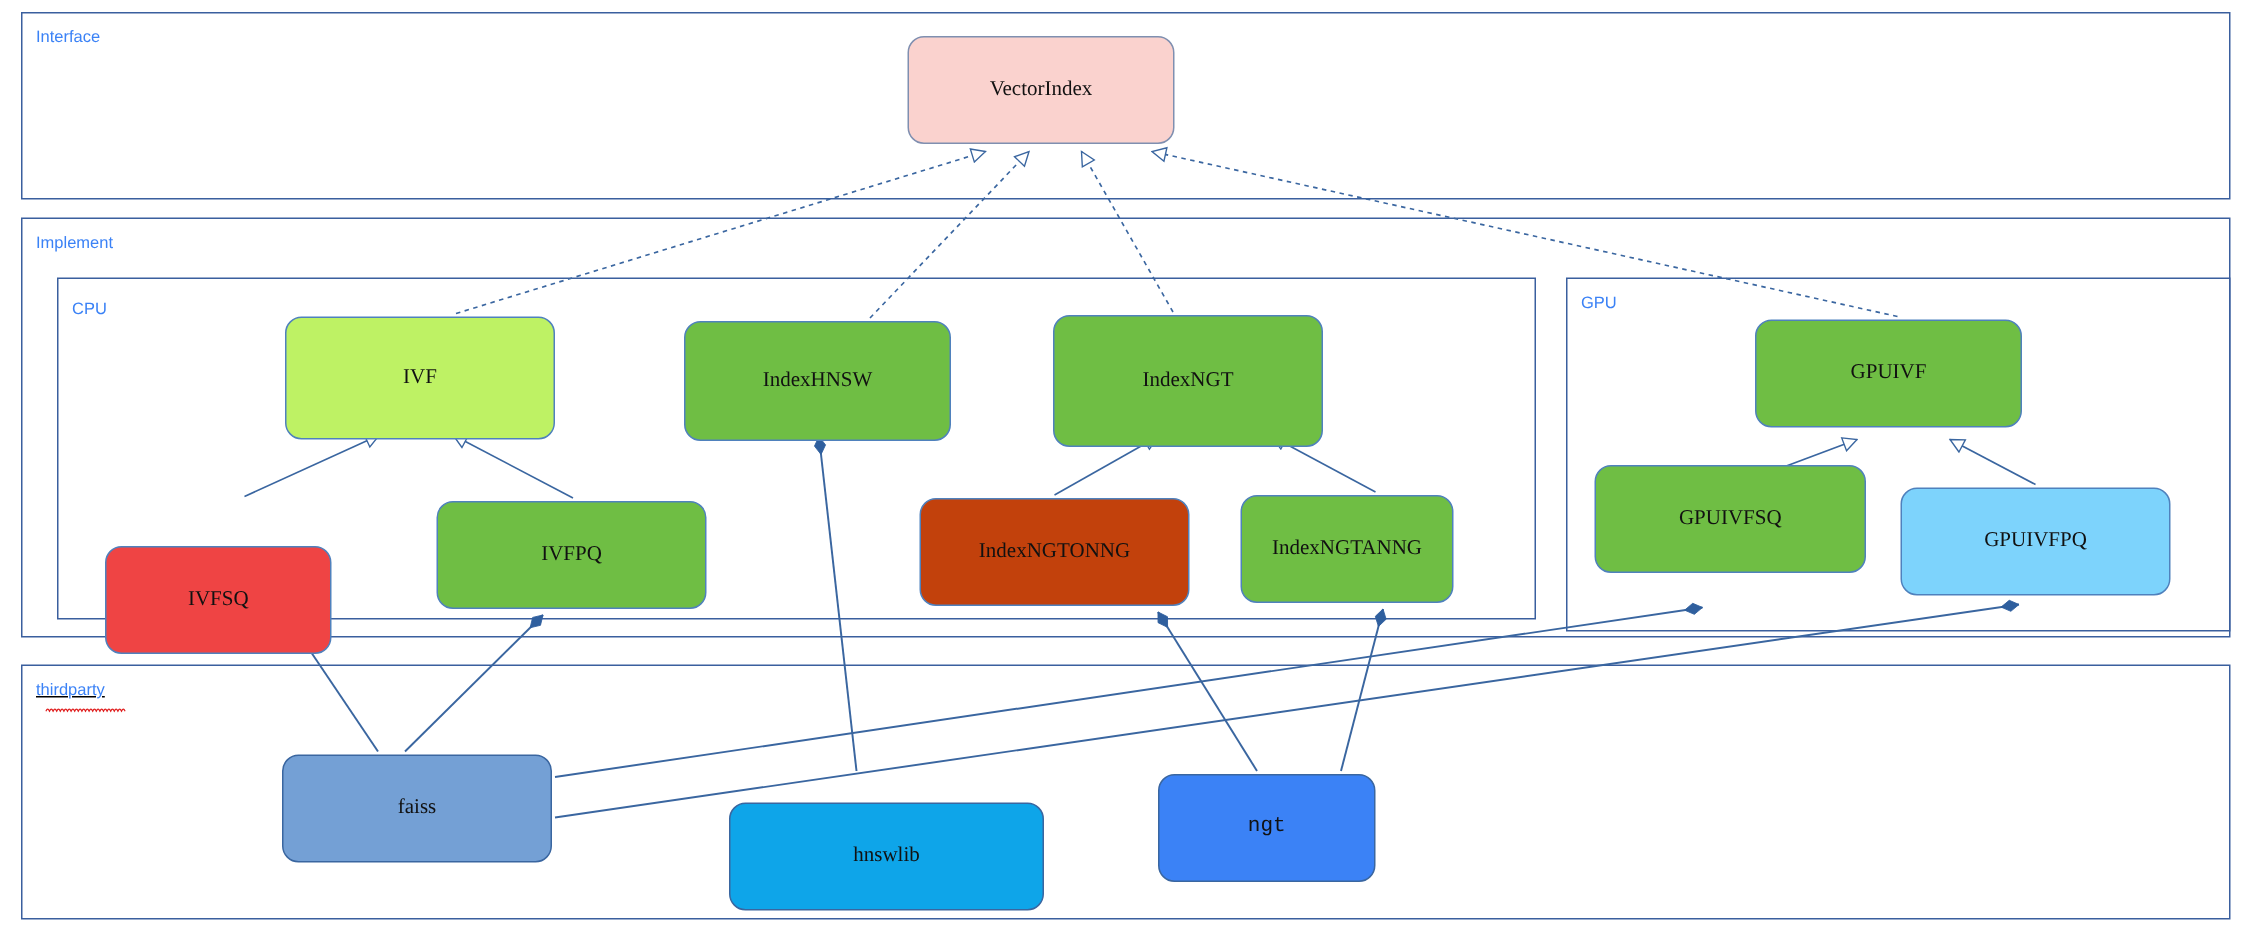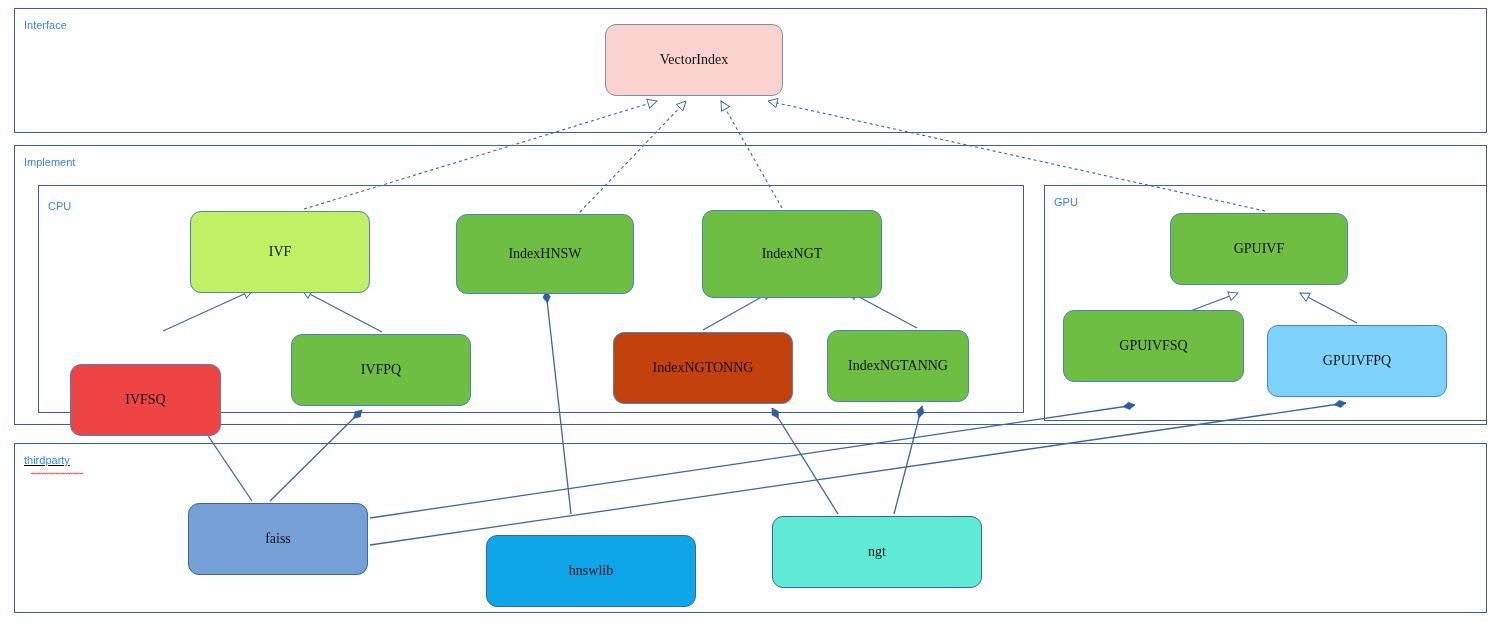--- a/index.html
+++ b/index.html
@@ -130,16 +130,16 @@
       <div class="node impl" style="left: 702px; top: 210px; width: 180px; height: 88px; background: rgb(111, 190, 68);">IndexNGT</div>
       <div class="node impl" style="left: 1170px; top: 213px; width: 178px; height: 72px; background: rgb(111, 190, 68);">GPUIVF</div>
       <div class="node impl" style="left: 70px; top: 333px; width: 151px; height: 72px; background: #ef4444; margin-top: 31px;">IVFSQ</div>
       <div class="node impl" style="left: 291px; top: 334px; width: 180px; height: 72px; background: rgb(111, 190, 68);">IVFPQ</div>
       <div class="node impl" style="left: 613px; top: 332px; width: 180px; height: 72px; background: #c2410c;">IndexNGTONNG</div>
       <div class="node impl" style="left: 827px; top: 330px; width: 142px; height: 72px; background: rgb(111, 190, 68);">IndexNGTANNG</div>
       <div class="node impl" style="left: 1063px; top: 310px; width: 181px; height: 72px; background: rgb(111, 190, 68);">GPUIVFSQ</div>
       <div class="node impl" style="left: 1267px; top: 325px; width: 180px; height: 72px; background: #7dd3fc;">GPUIVFPQ</div>
       <div class="node third" style="left: 188px; top: 503px; width: 180px; height: 72px; background: rgb(116, 160, 213);">faiss</div>
       <div class="node third" style="left: 486px; top: 535px; width: 210px; height: 72px; background: #0ea5e9;">hnswlib</div>
-      <div class="node third" style="left: 772px; top: 516px; width: 210px; height: 72px; background: #5eead4;">ngt</div>
+      <div class="node third" style="left: 772px; top: 516px; width: 145px; height: 72px; background: #3b82f6; font-family: Liberation Mono, monospace;">ngt</div>
     </div>
 
 </div>
 
 </body></html>

